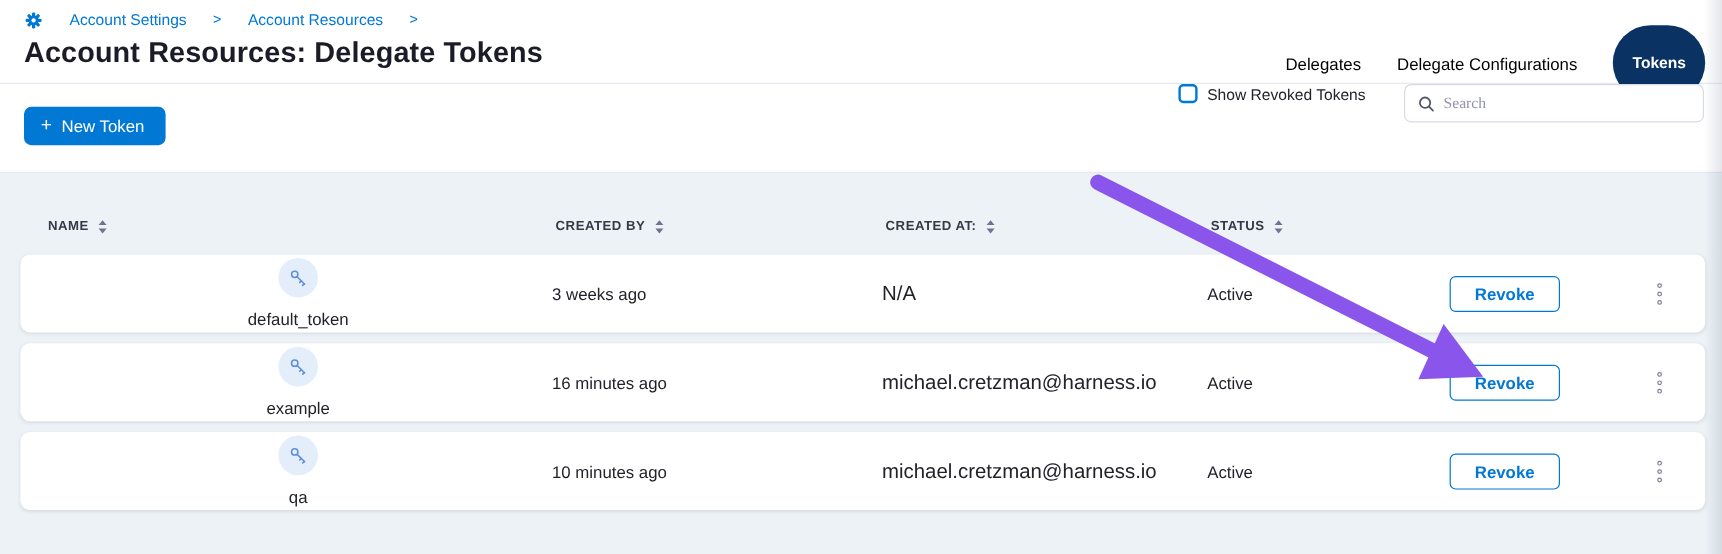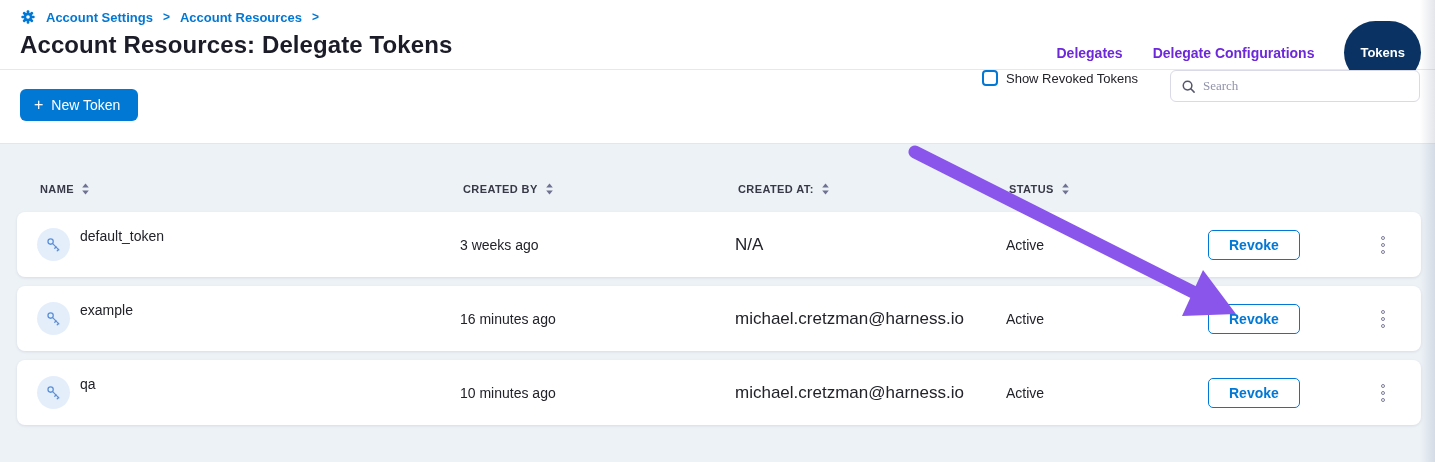--- a/index.html
+++ b/index.html
@@ -4,28 +4,28 @@
 <style>
   * { margin:0; padding:0; box-sizing:border-box; }
   html,body { width:1435px; height:462px; overflow:hidden; }
   body {
     font-family:"Liberation Sans", sans-serif;
     background:#ffffff; color:#22222a; position:relative;
   }
 
   
   .page-header { height:70px; background:#fff; border-bottom:1px solid #e6e8f0; position:relative; padding:9px 0 0 20px; }
-  .breadcrumb { display:flex; align-items:center; gap:10px; font-size:13px;font-weight:bold; }
+  .breadcrumb { display:flex; align-items:flex-start; gap:22px; font-size:13px; }
   .breadcrumb a { color:#0278d5; text-decoration:none; cursor:pointer; }
   .crumb-sep { color:#0278d5; font-size:12px; }
   .gear-wrap { width:16px; height:16px; display:inline-flex; }
   .page-title { font-size:24px; font-weight:700; color:#1c1c28; margin-top:6px; letter-spacing:0.1px; }
 
   .header-nav { position:absolute; top:21px; right:14px; display:flex; align-items:center; gap:30px; }
-  .header-nav a { color:#6d28d9; font-size:14px; font-weight:700; text-decoration:none; cursor:pointer; }
+  .header-nav a { color:#000000; font-size:14px; font-weight:400; text-decoration:none; cursor:pointer; }
   .tokens-pill { background:#0a3364; color:#fff; font-size:13px; font-weight:700; border:none;
                  border-radius:999px; padding:24px 16px; cursor:pointer; }
 
   
   .toolbar { height:73px; background:#fff; position:relative; }
   .new-token-btn { position:absolute; left:20px; top:19px; background:#0278d5; color:#fff; border:none;
                    border-radius:6px; font-size:14px; font-weight:500; padding:8px 18px 8px 14px;
                    display:inline-flex; align-items:center; gap:8px; cursor:pointer; font-family:inherit; }
   .plus-glyph { font-size:16px; font-weight:400; line-height:1; }
   .toolbar-right { position:absolute; right:15px; top:0; height:100%; display:flex; align-items:flex-start; gap:32px; }
@@ -43,21 +43,21 @@
   .table-head { margin:0 14px 5px 17px; height:36px; padding-left:3px; }
   .th { display:flex; align-items:center; gap:7px; font-size:11px; font-weight:700; letter-spacing:0.4px;
         color:#383946; text-transform:uppercase; cursor:pointer; }
   .th:first-child { padding-left:20px; }
   .sort-icon { display:inline-flex; }
 
   .rows { display:flex; flex-direction:column; gap:9px; margin:0 14px 0 17px; }
   .row-card { background:#fff; border-radius:8px; height:65px; box-shadow:0 1px 3px rgba(40,41,61,0.10);
               position:relative; }
   .cell { font-size:14px; color:#22222a; }
-  .name-cell { display:flex; gap:10px; padding-left:20px; }
+  .name-cell { display:flex; align-items:center; gap:10px; padding-left:20px;flex-direction:column; }
   .key-badge { width:33px; height:33px; border-radius:50%; background:#e4eefb; display:inline-flex;
                align-items:center; justify-content:center; flex:0 0 auto; }
   .created-by-cell { font-size:17px; }
   .action-cell { display:flex; }
   .revoke-btn { background:#fff; border:1px solid #0278d5; color:#0278d5; font-weight:700; font-size:14px;
                 border-radius:5px; padding:6px 20px; cursor:pointer; font-family:Liberation Sans, sans-serif; }
   .kebab-cell { display:flex; justify-content:flex-start; padding-left:13px; }
   .kebab { display:inline-flex; flex-direction:column; gap:3px; cursor:pointer; padding:4px; }
   .kebab i { width:4px; height:4px; border:1.3px solid #7d7e99; border-radius:50%; display:block; }
 

